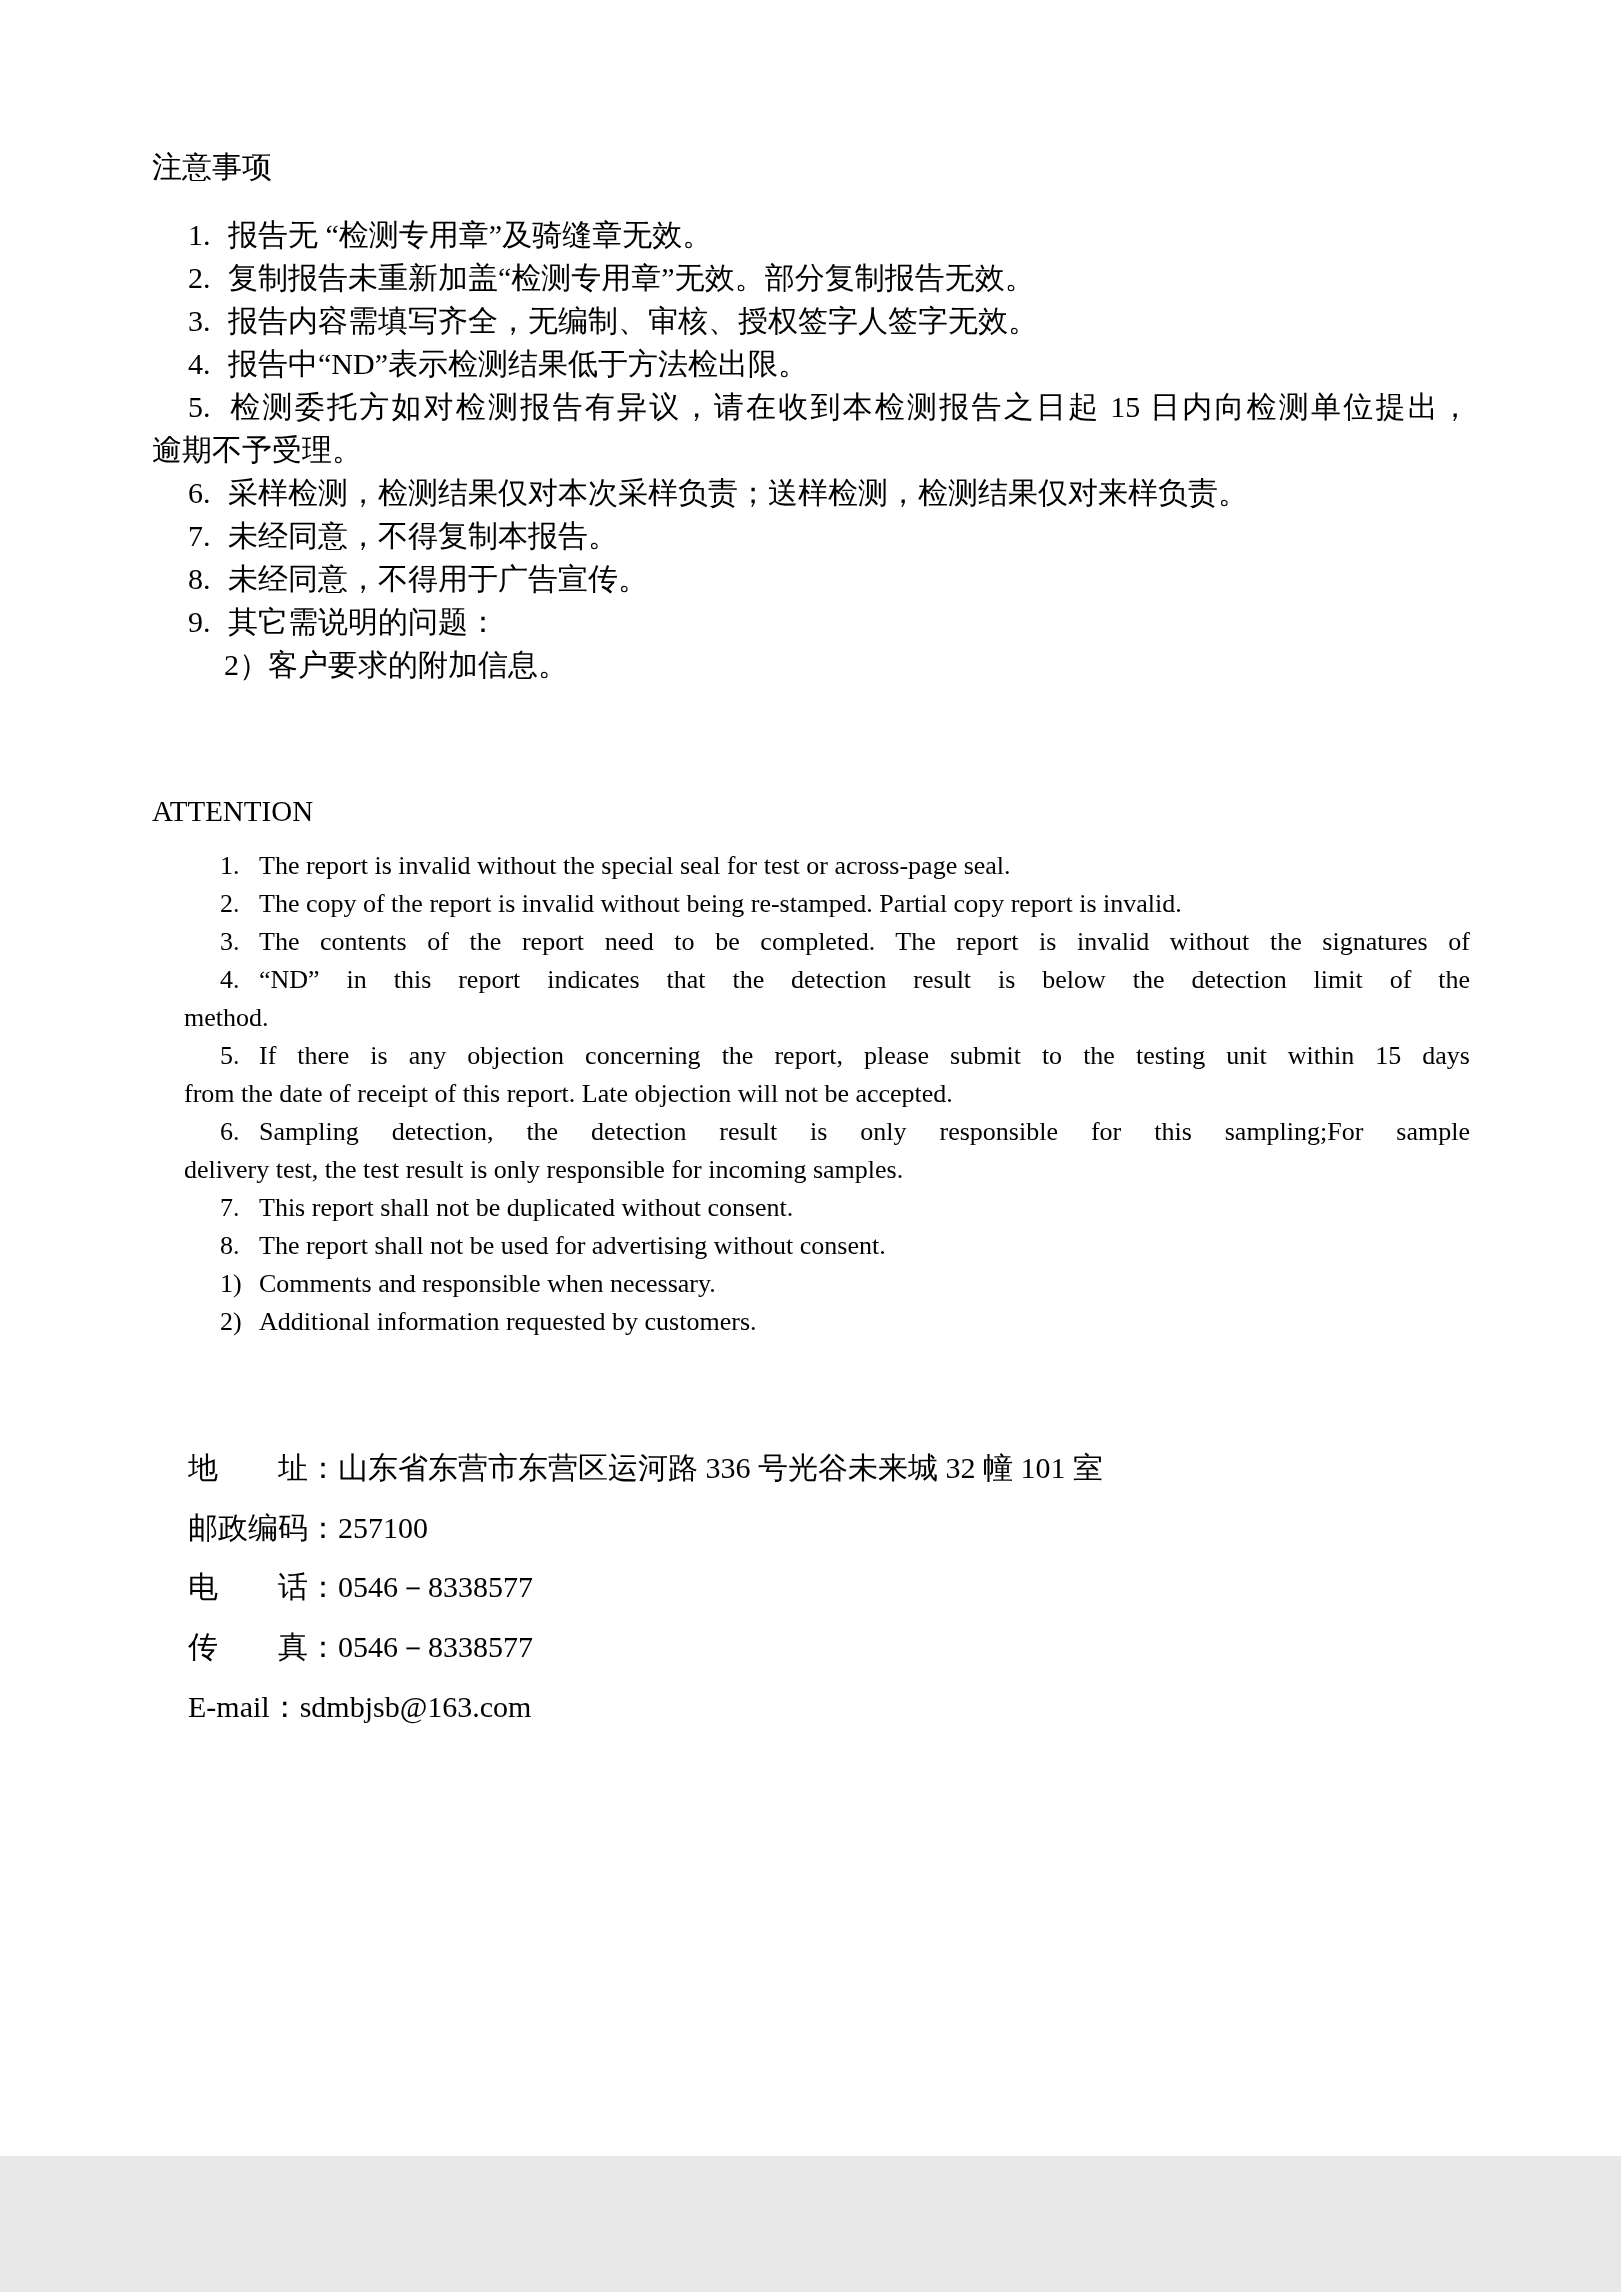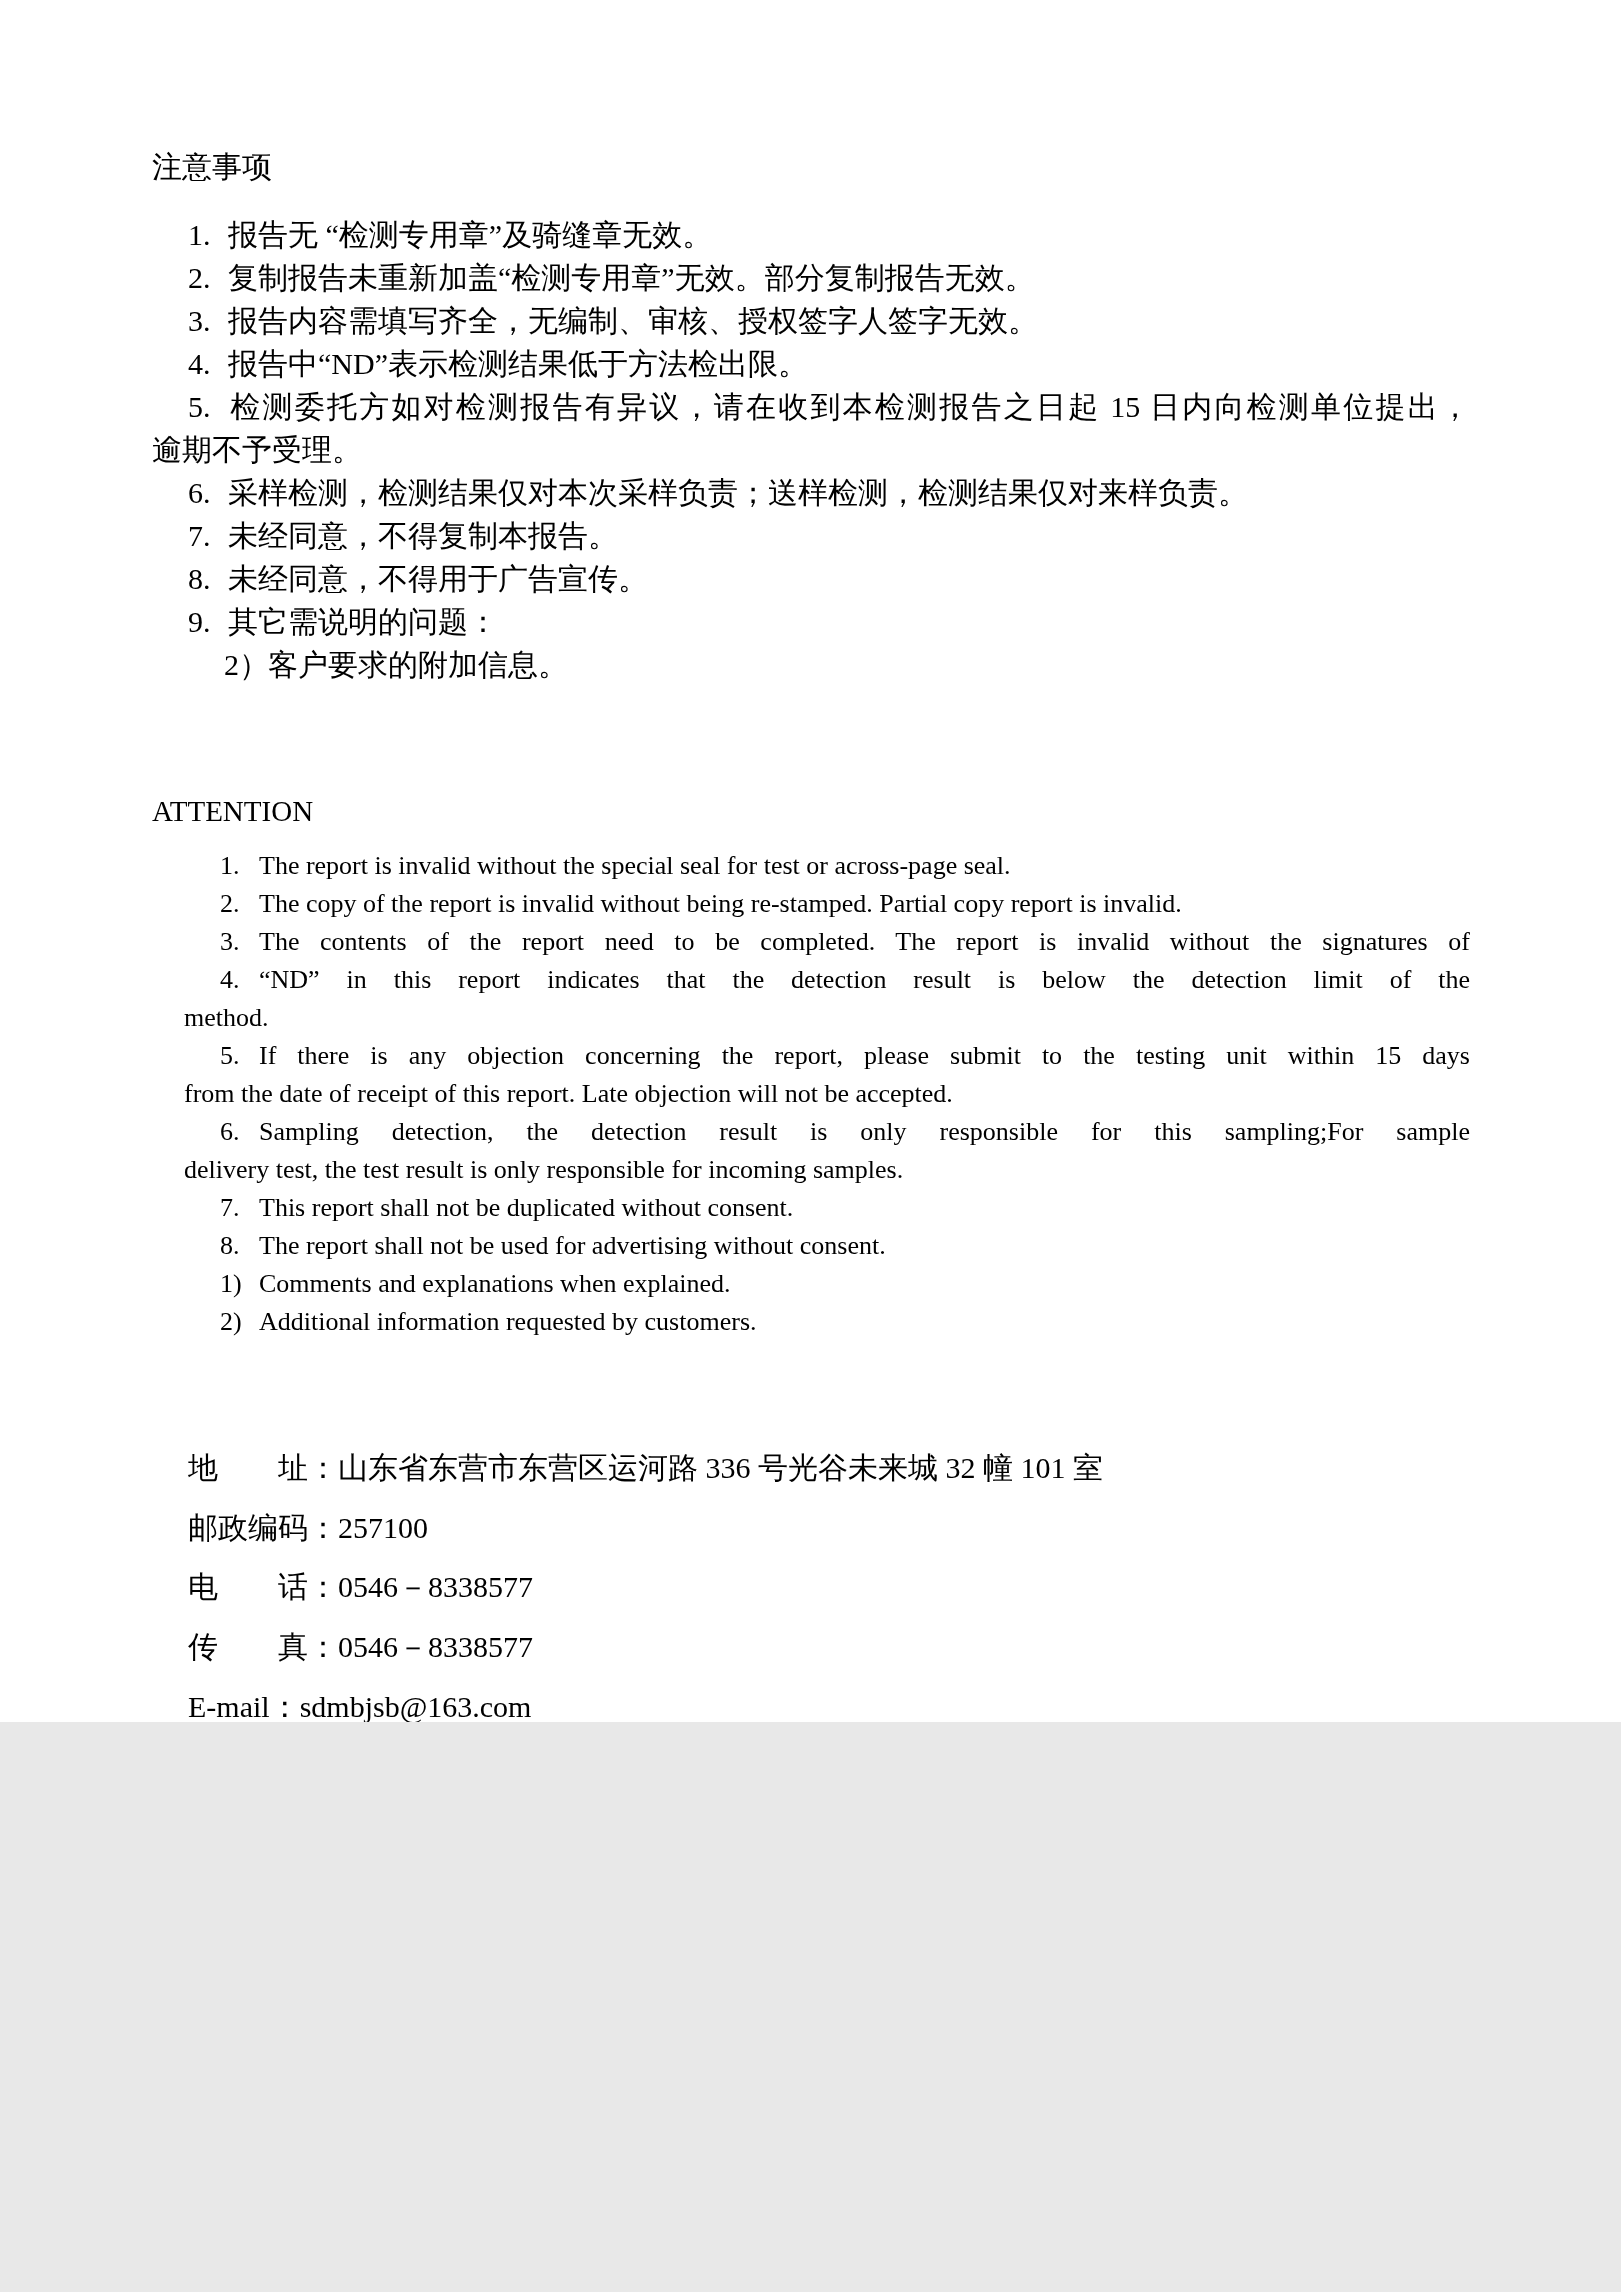--- a/index.html
+++ b/index.html
@@ -1,18 +1,18 @@
 <!DOCTYPE html>
 <html><head>
 <meta charset="utf-8">
 <style>
   html, body { margin: 0; padding: 0; background: #e8e8e8; }
   .page {
     width: 1621px;
-    height: 1722px;
+    height: 2156px;
     margin: 0 auto;
     background: #ffffff;
     color: #000000;
     position: relative;
     overflow: hidden;
     font-family: "Liberation Serif", "DejaVu Serif", serif;
   }
   .content {
     padding-left: 152px;
     padding-right: 151px;
@@ -133,21 +133,21 @@
     <div class="en-line">
       <span>delivery test, the test result is only responsible for incoming samples.</span>
     </div>
     <div class="en-line ind-en">
       <span class="num-en">7.</span><span>This report shall not be duplicated without consent.</span>
     </div>
     <div class="en-line ind-en">
       <span class="num-en">8.</span><span>The report shall not be used for advertising without consent.</span>
     </div>
     <div class="en-line ind-en">
-      <span class="num-en">1)</span><span>Comments and explanations when explained.</span>
+      <span class="num-en">1)</span><span>Comments and responsible when necessary.</span>
     </div>
     <div class="en-line ind-en">
       <span class="num-en">2)</span><span>Additional information requested by customers.</span>
     </div>
 
     <div class="contact">
       <div class="contact-row">
         <span class="contact-label">地　　址：</span><span class="contact-value">山东省东营市东营区运河路 336 号光谷未来城 32 幢 101 室</span>
       </div>
       <div class="contact-row">

